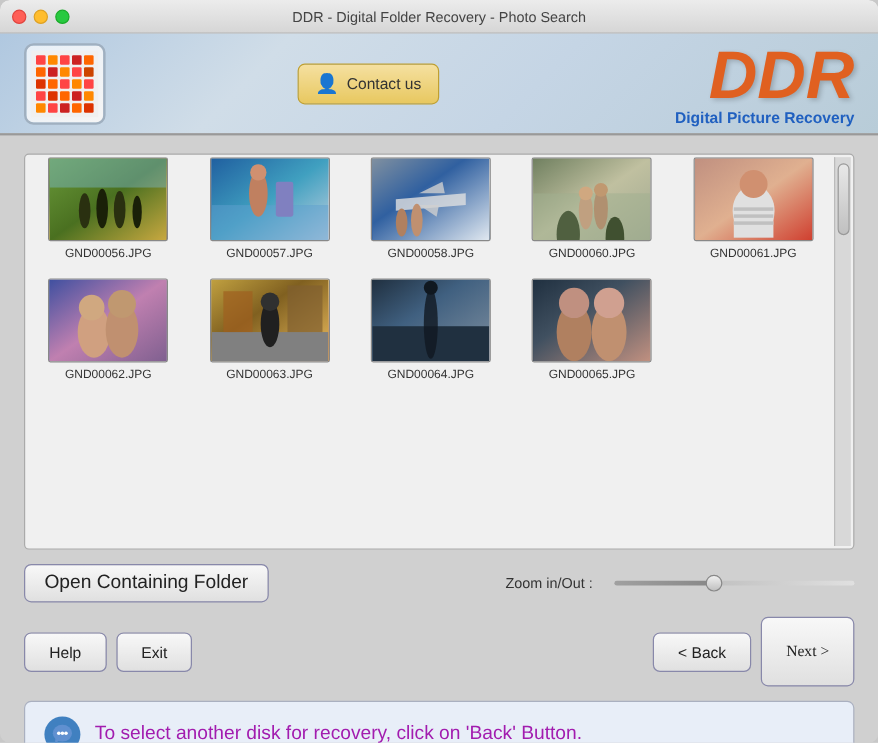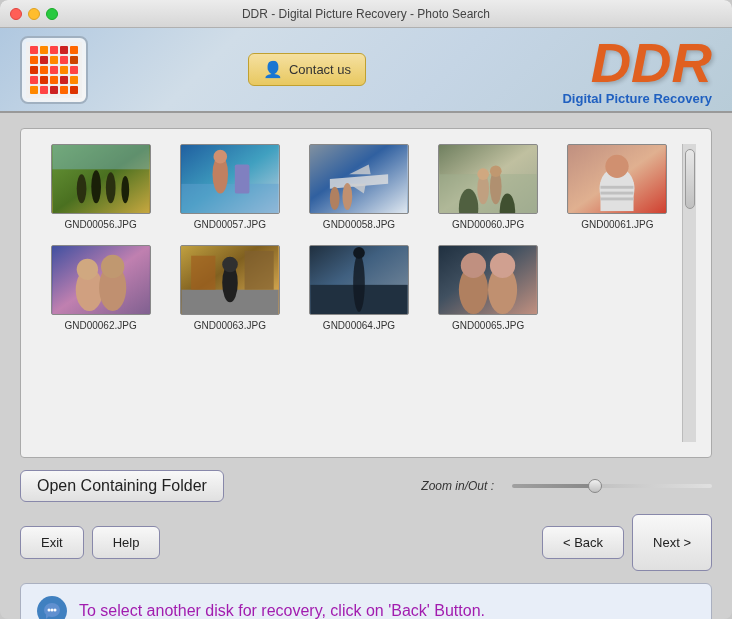--- a/index.html
+++ b/index.html
@@ -102,21 +102,21 @@
       font-size: 13px;
       color: #2060c0;
       font-weight: 600;
     }
 
     
     .photo-area {
       background: #f0f0f0;
       border: 1px solid #aaa;
       border-radius: 4px;
-      padding: 15px;
+      padding: 2px;
       height: 330px;
       overflow: hidden;
       position: relative;
       display: flex;
       gap: 0;
     }
     .photo-grid-scroll {
       flex: 1;
       overflow-y: auto;
       overflow-x: hidden;
@@ -214,21 +214,20 @@
       padding: 6px 16px;
       font-size: 16px;
       cursor: pointer;
       color: #222;
     }
     .zoom-label {
       margin-left: auto;
       font-size: 12px;
       color: #333;
       margin-right: 8px;
-      font-style: italic;
     }
     .zoom-slider {
       width: 200px;
       height: 4px;
       background: linear-gradient(to right, #a0a0a0 0%, #888 40%, #c0c0c0 40%, #e0e0e0 100%);
       border-radius: 2px;
       position: relative;
     }
     .zoom-handle {
       width: 14px;
@@ -273,20 +272,21 @@
     }
     .next-btn {
       background: linear-gradient(to bottom, #f8f8f8, #e0e0e0);
       border: 1.5px solid #8888aa;
       border-radius: 6px;
       padding: 20px 20px;
       font-size: 13px;
       cursor: pointer;
       color: #222;
       margin-left: 8px;
+      font-family: Liberation Serif, serif;
     }
 
     
     .message-box {
       background: #e8eef8;
       border: 1px solid #aab0c0;
       border-radius: 6px;
       margin-top: 12px;
       padding: 12px 16px;
       display: flex;
@@ -318,21 +318,21 @@
   </style>
 </head>
 <body>
 
 <div class="title-bar">
   <div class="traffic-lights">
     <div class="traffic-light tl-red"></div>
     <div class="traffic-light tl-yellow"></div>
     <div class="traffic-light tl-green"></div>
   </div>
-  <span class="title-bar-title">DDR - Digital Picture Recovery - Photo Search</span>
+  <span class="title-bar-title">DDR - Digital Folder Recovery - Photo Search</span>
 </div>
 
 <div class="header">
   <div class="logo-box">
 
     <svg width="56" height="56" viewBox="0 0 56 56">
 
       <rect x="0" y="0" width="56" height="56" fill="#f0f0f0"></rect>
 
       <rect x="4" y="4" width="8" height="8" fill="#ff4444" rx="1"></rect>
@@ -594,22 +594,22 @@
 
   <div class="controls-row">
     <button class="open-folder-btn">Open Containing Folder</button>
     <span class="zoom-label">Zoom in/Out :</span>
     <div class="zoom-slider">
       <div class="zoom-handle"></div>
     </div>
   </div>
 
   <div class="bottom-nav">
+    <button class="nav-btn">Help</button>
     <button class="nav-btn">Exit</button>
-    <button class="nav-btn">Help</button>
     <div class="spacer"></div>
     <button class="back-btn">&lt; Back</button>
     <button class="next-btn">Next &gt;</button>
   </div>
 
   <div class="message-box">
     <div class="message-icon">
       <svg width="20" height="20" viewBox="0 0 20 20">
         <ellipse cx="10" cy="9" rx="8" ry="7" fill="#6090d0"></ellipse>
         <polygon points="4,14 4,18 8,14" fill="#6090d0"></polygon>

